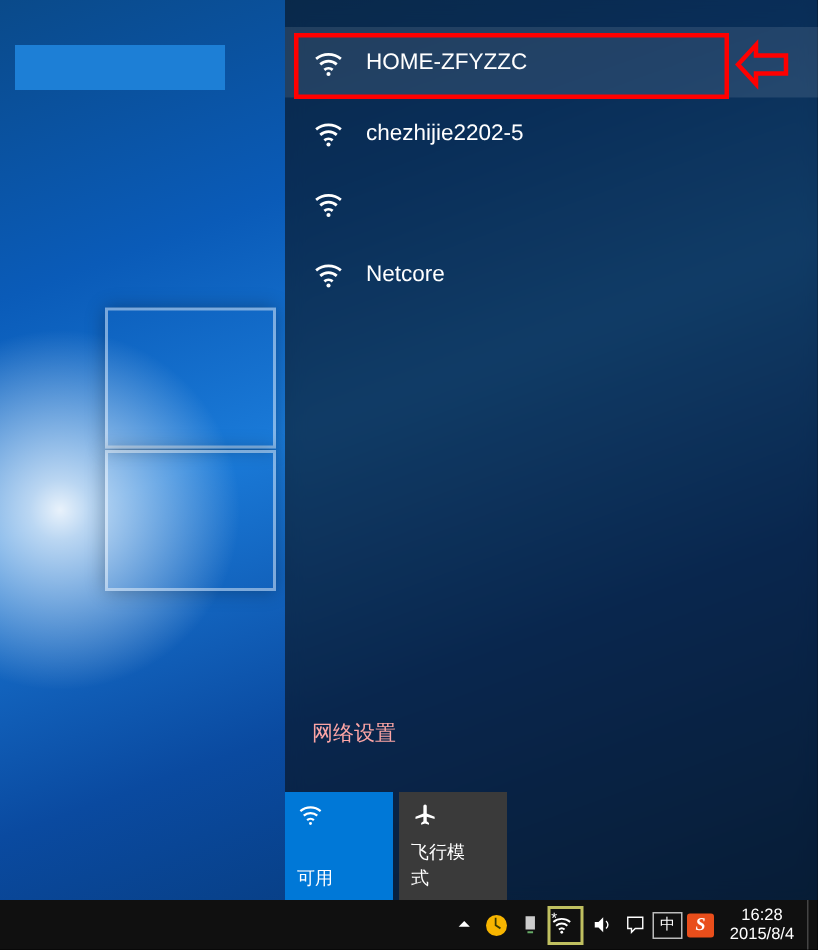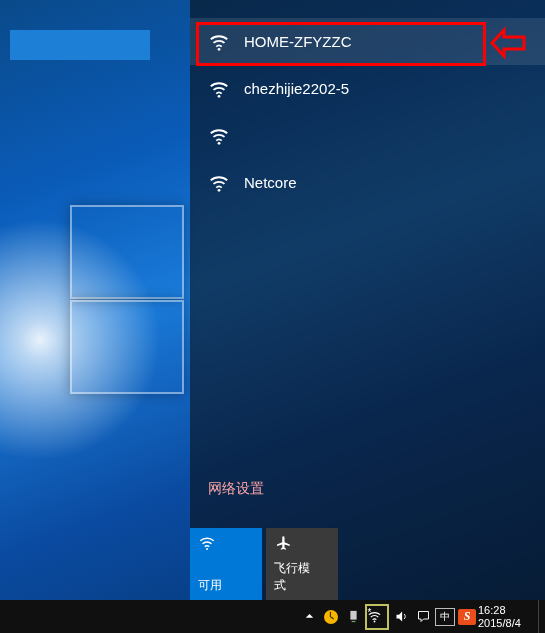--- a/index.html
+++ b/index.html
@@ -27,21 +27,21 @@
   .tile .tile-icon{width:18px;height:18px;}
   
   .highlight{position:absolute;left:196px;top:22px;width:290px;height:44px;border:3px solid #ff0000;box-sizing:border-box;pointer-events:none;}
   .arrow{position:absolute;left:490px;top:26px;pointer-events:none;}
   
   .taskbar{position:absolute;left:0;top:600px;width:545px;height:33px;background:#101010;color:#fff;font-size:11px;display:flex;align-items:center;}
   .tray{margin-left:auto;display:flex;align-items:center;height:100%;}
   .tray-item{width:22px;height:33px;display:flex;align-items:center;justify-content:center;cursor:pointer;}
   .tray-item svg{width:15px;height:15px;}
   .tray-item.wide{width:26px;}
-  .clock{width:60px;display:flex;flex-direction:column;align-items:flex-start;justify-content:center;line-height:13px;font-size:11px;cursor:pointer;}
+  .clock{width:60px;display:flex;flex-direction:column;align-items:center;justify-content:center;line-height:13px;font-size:11px;cursor:pointer;}
   .show-desktop{width:6px;height:33px;border-left:1px solid #444;cursor:pointer;}
   .net-tray-box{border:2px solid #c0c060;width:24px;height:26px;display:flex;align-items:center;justify-content:center;box-sizing:border-box;}
   .ime-box{width:18px;height:16px;border:1px solid #bbb;display:flex;align-items:center;justify-content:center;font-size:10px;line-height:10px;}
   .sogou{width:18px;height:16px;background:#e94e1b;color:#fff;display:flex;align-items:center;justify-content:center;font-family:Georgia,serif;font-style:italic;font-weight:bold;font-size:12px;border-radius:2px;}
   .upd{width:14px;height:14px;border-radius:50%;background:#f7b500;display:flex;align-items:center;justify-content:center;}
 </style>
 </head>
 <body>
 
 <div class="wallpaper">

